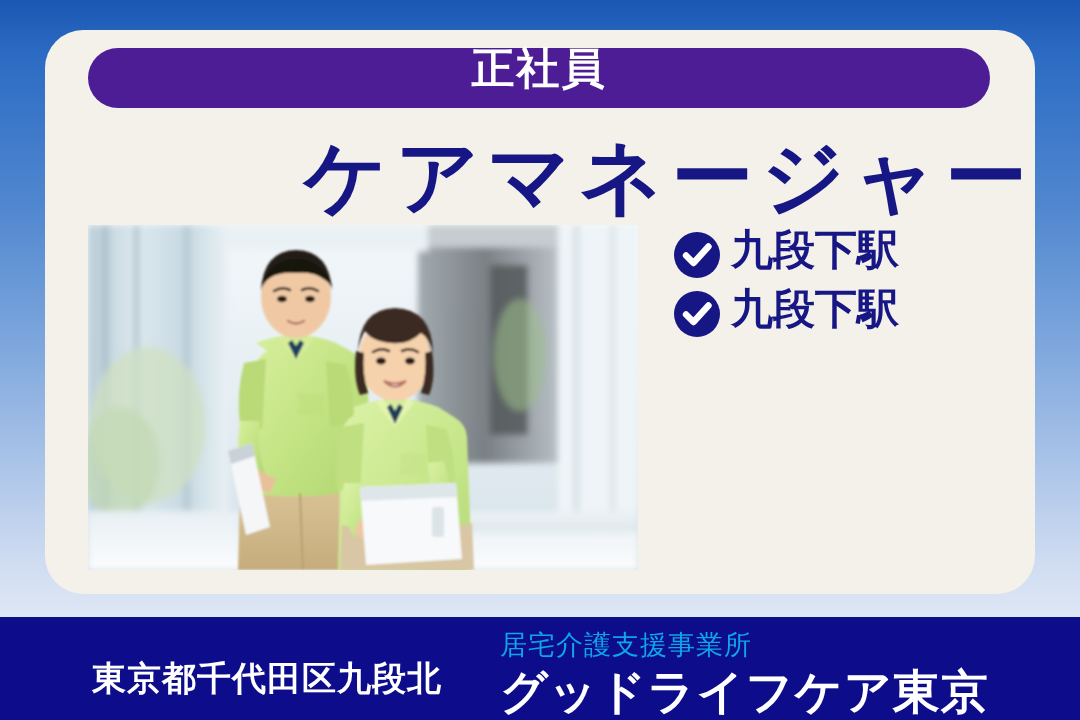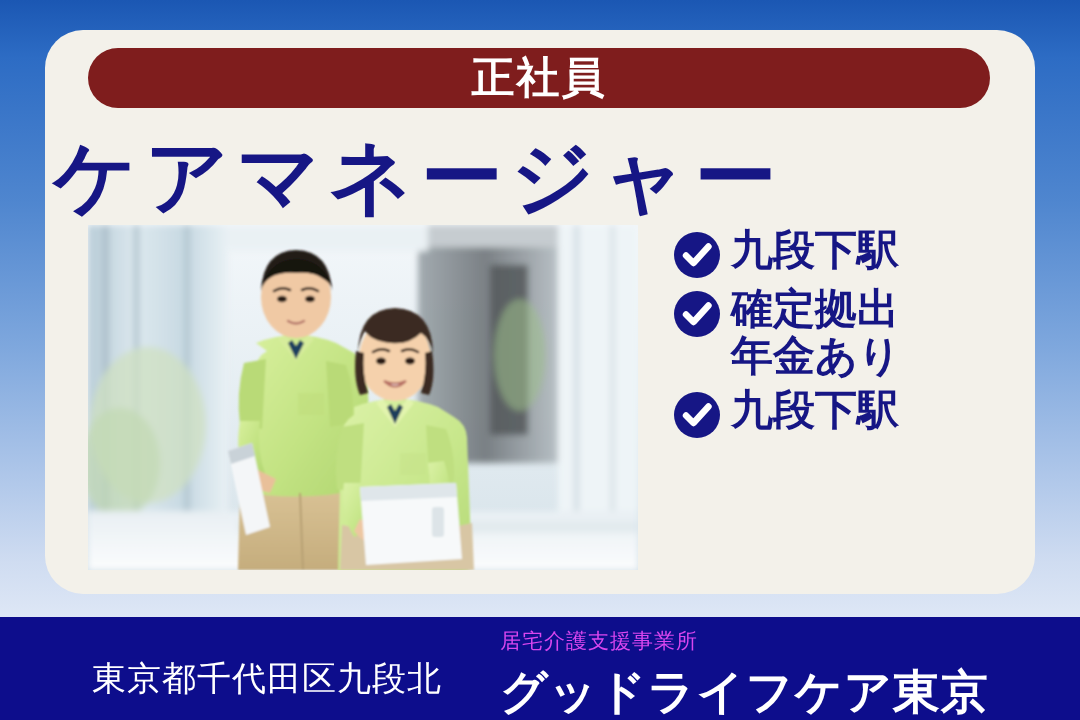--- a/index.html
+++ b/index.html
@@ -38,42 +38,41 @@
     box-sizing: border-box;
   }
 
   
   .badge {
     position: absolute;
     left: 43px;
     top: 18px;
     width: 902px;
     height: 60px;
-    background: #7f1d1d;
+    background: #4c1d95;
     border-radius: 30px;
     display: flex;
-    align-items: center;
     justify-content: center;
   }
   .badge-label {
     color: #ffffff;
     font-size: 43px;
     font-weight: bold;
     letter-spacing: 2px;
     line-height: 1;
     transform: translateY(-1px);
   }
 
   
   .job-title {
     position: absolute;
     left: 0;
     top: 104px;
     width: 990px;
-    text-align: left;
+    text-align: right;
     color: #161685;
     font-size: 82px;
     font-weight: bold;
     letter-spacing: 8px;
     line-height: 1.05;
     white-space: nowrap;
     text-indent: 8px;
   }
 
   
@@ -129,30 +128,30 @@
     width: 1080px;
     height: 103px;
     background: #0d0d8c;
   }
   .footer-address {
     position: absolute;
     left: 92px;
     top: 39px;
     color: #ffffff;
     font-size: 34px;
-    font-weight: normal;
+    font-weight: bold;
     letter-spacing: 1px;
     white-space: nowrap;
   }
   .footer-org {
     position: absolute;
     left: 500px;
     top: 10px;
-    color: #d946ef;
-    font-size: 21px;
+    color: #0ea5e9;
+    font-size: 27px;
     font-weight: normal;
     letter-spacing: 1px;
     white-space: nowrap;
   }
   .footer-company {
     position: absolute;
     left: 500px;
     top: 44px;
     color: #ffffff;
     font-size: 47px;
@@ -325,32 +324,20 @@
           <svg viewBox="0 0 48 48" aria-hidden="true">
             <circle cx="24" cy="24" r="23" fill="#161685"></circle>
             <path d="M13 24.5 L20.5 32 L35.5 15.5" stroke="#ffffff" stroke-width="6.4" fill="none" stroke-linecap="round" stroke-linejoin="round"></path>
           </svg>
         </span>
         <span class="point-text">
           <span>九段下駅</span>
         </span>
       </div>
 
-      <div class="point">
-        <span class="check">
-          <svg viewBox="0 0 48 48" aria-hidden="true">
-            <circle cx="24" cy="24" r="23" fill="#161685"></circle>
-            <path d="M13 24.5 L20.5 32 L35.5 15.5" stroke="#ffffff" stroke-width="6.4" fill="none" stroke-linecap="round" stroke-linejoin="round"></path>
-          </svg>
-        </span>
-        <span class="point-text">
-          <span>確定拠出</span>
-          <span class="line2">年金あり</span>
-        </span>
-      </div>
 
       <div class="point">
         <span class="check">
           <svg viewBox="0 0 48 48" aria-hidden="true">
             <circle cx="24" cy="24" r="23" fill="#161685"></circle>
             <path d="M13 24.5 L20.5 32 L35.5 15.5" stroke="#ffffff" stroke-width="6.4" fill="none" stroke-linecap="round" stroke-linejoin="round"></path>
           </svg>
         </span>
         <span class="point-text">
           <span>九段下駅</span>

